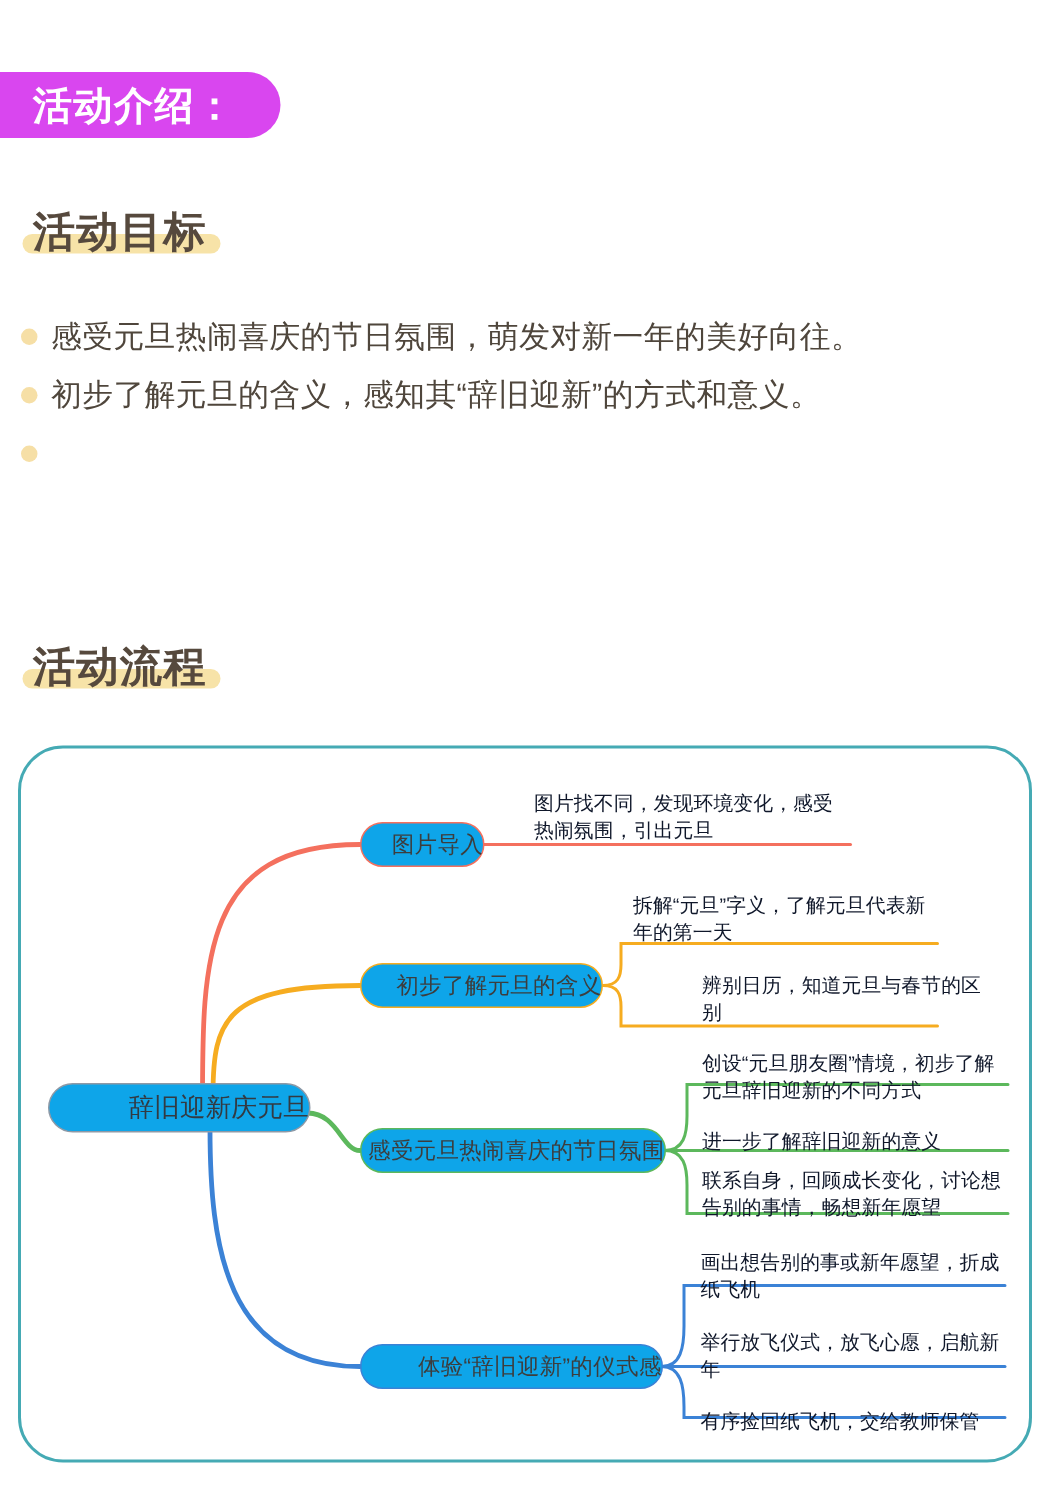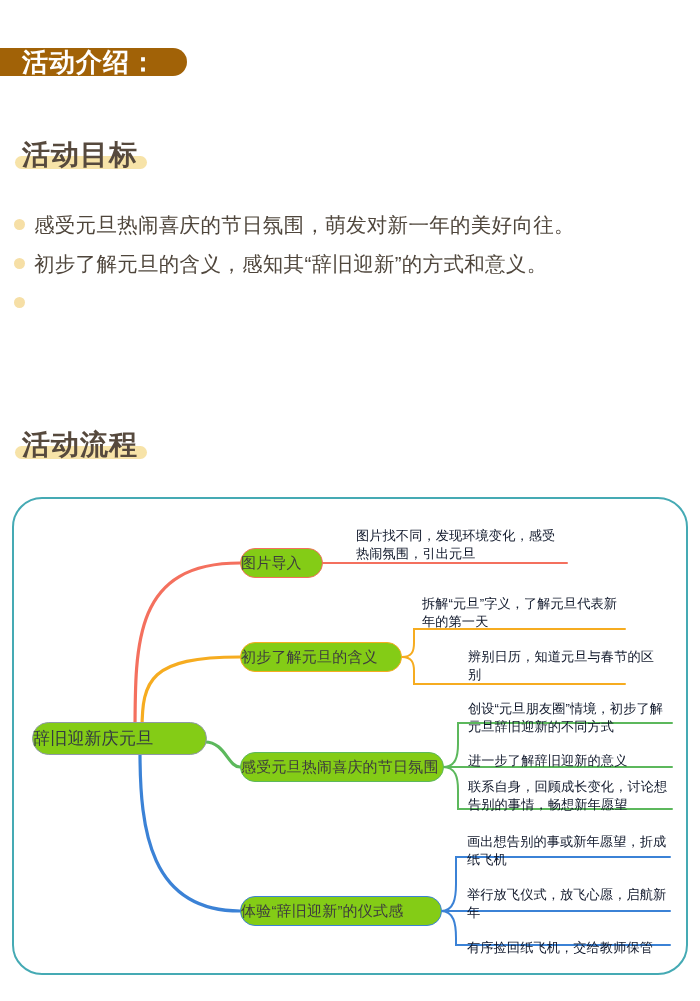--- a/index.html
+++ b/index.html
@@ -14,22 +14,22 @@
     position: relative;
     overflow: hidden;
     color: #4a4036;
   }
 
   
   .banner {
     position: absolute;
     left: 0;
     top: 48px;
-    height: 28px;
-    background: #a16207;
+    height: 44px;
+    background: #d946ef;
     border-top-right-radius: 22px;
     border-bottom-right-radius: 22px;
     display: flex;
     align-items: center;
     padding: 0 30px 0 22px;
     box-sizing: border-box;
   }
   .banner-text {
     color: #ffffff;
     font-size: 26px;
@@ -111,25 +111,25 @@
     top: 0;
     width: 700px;
     height: 1001px;
     pointer-events: none;
   }
 
   
   .node {
     position: absolute;
     box-sizing: border-box;
-    background: #84cc16;
+    background: #0ea5e9;
     border-radius: 18px;
     display: flex;
     align-items: center;
-    justify-content: flex-start;
+    justify-content: flex-end;
     font-size: 15px;
     color: #3d3d3d;
     white-space: nowrap;
     letter-spacing: 0.2px;
   }
   .node.root {
     border: 1.6px solid #8e99a6;
     font-size: 17px;
     color: #333a42;
   }

